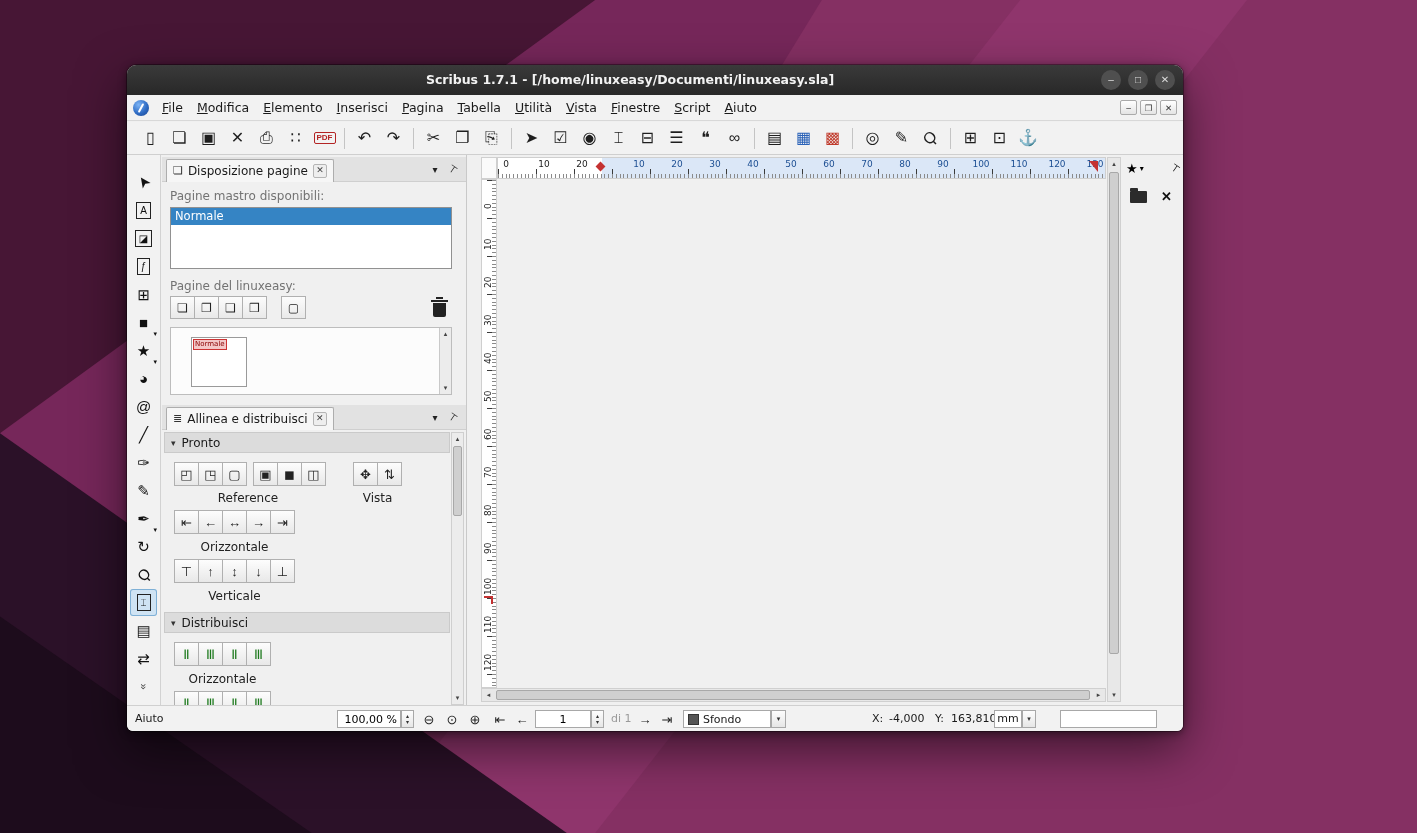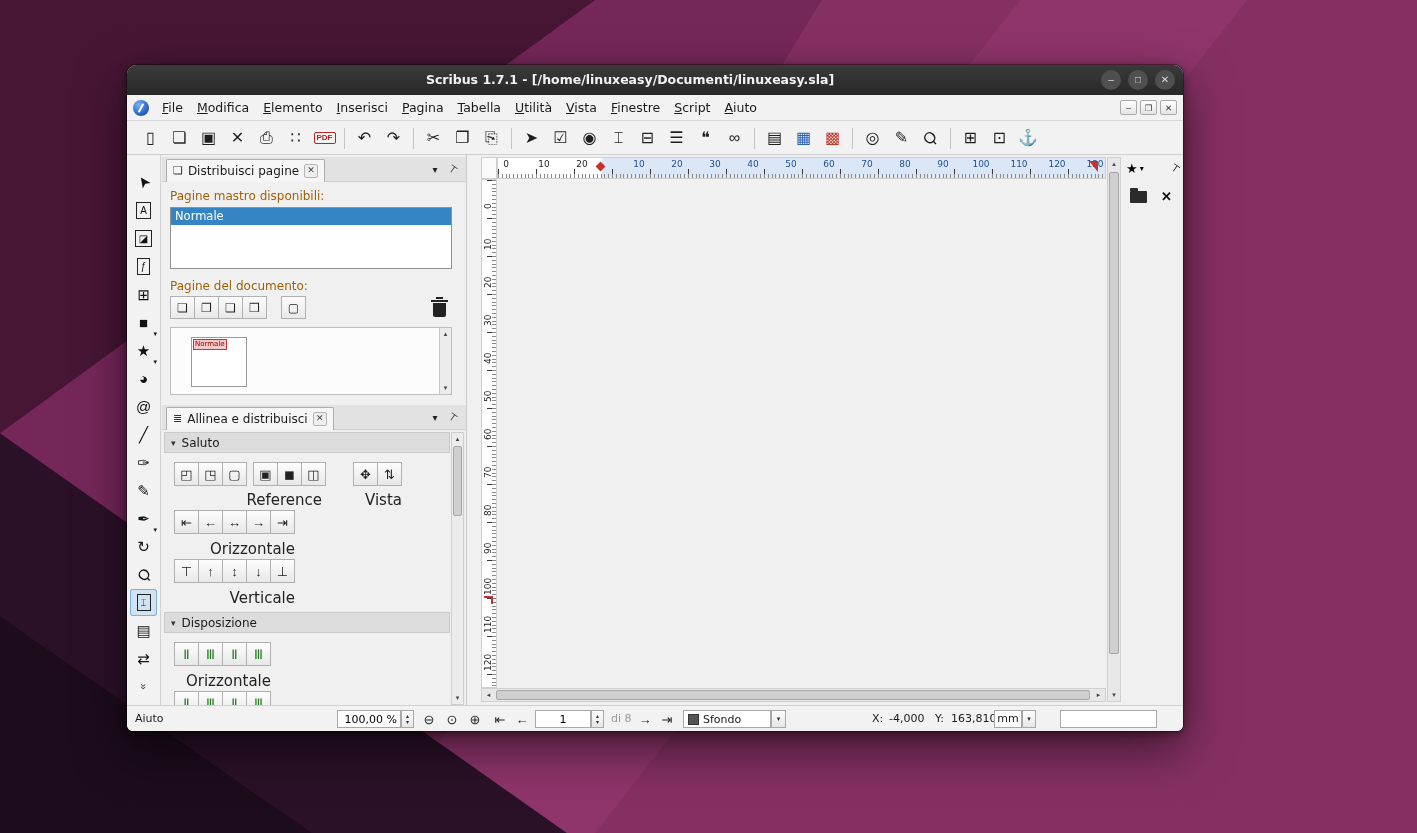--- a/index.html
+++ b/index.html
@@ -58,21 +58,21 @@
   .ptabbar{position:absolute;left:0;right:0;height:25px;background:#e2e2e2;border-bottom:1px solid #cfcfcf;display:flex;align-items:center;padding:0 4px;}
   #pages-tabbar{top:2px;}
   #align-tabbar{top:250px;}
   .ptab{display:flex;align-items:center;gap:5px;background:#f6f6f6;border:1px solid #adadad;border-bottom:none;height:23px;padding:0 6px;font-size:12px;border-radius:2px 2px 0 0;margin-top:2px;}
   .ticon{font-size:11px;color:#333;}
   .tab-close{font-size:9px;color:#444;background:#eee;width:14px;height:14px;line-height:11px;border:1px solid #b5b5b5;border-radius:2px;}
   .ptab-spacer{flex:1;}
   .ptab-caret,.ptab-pin{width:18px;height:18px;border:none;background:transparent;font-size:10px;color:#222;}
   .ptab-pin{transform:rotate(35deg);}
 
-  .pp-label{position:absolute;left:8px;font-size:12px;color:#a16207;}
+  .pp-label{position:absolute;left:8px;font-size:12px;color:#737373;}
   #masters-label{top:34px;}
   #masters-list{position:absolute;left:8px;top:52px;width:282px;height:62px;background:#fff;border:1px solid #919191;}
   .master-row{height:17px;line-height:17px;padding-left:4px;font-size:11.5px;}
   .master-row.sel{background:#3584c4;color:#fff;}
   #document-label{top:124px;}
   #page-btns{position:absolute;left:8px;top:141px;display:flex;}
   .pg-btn{width:25px;height:23px;border:1px solid #b0b0b0;background:linear-gradient(#fcfcfc,#e9e9e9);display:flex;align-items:center;justify-content:center;}
   .pg-btn .g{font-size:12px;color:#222;}
   .pg-btn + .pg-btn{margin-left:-1px;}
   .pg-btn.solo{margin-left:14px;}
@@ -97,21 +97,21 @@
   .pbtn .g{font-size:13px;color:#222;line-height:1;}
   .pbtn + .pbtn{margin-left:-1px;}
   .pbtn.gap-left{margin-left:6px;}
   #ref-row{left:12px;top:307px;}
   #mode-row{left:191px;top:307px;}
   #h-row{left:12px;top:355px;}
   #v-row{left:12px;top:404px;}
   #d-row{left:12px;top:487px;}
   #d-row2{left:12px;top:536px;}
   .green .pbtn .g{color:#1e7a1e;}
-  .caption{position:absolute;text-align:right;font-size:15px;color:#222;}
+  .caption{position:absolute;text-align:center;font-size:12px;color:#222;}
   #ref-caption{top:336px;left:12px;width:148px;}
   #mode-caption{top:336px;left:191px;width:49px;}
   #h-caption{top:385px;left:12px;width:121px;}
   #v-caption{top:434px;left:12px;width:121px;}
   #d-caption{top:517px;left:12px;width:97px;}
   #align-sb{position:absolute;right:2px;top:277px;width:13px;bottom:0;background:#ececec;border:1px solid #cfcfcf;}
   .sb-thumb2{position:absolute;left:1px;right:1px;top:13px;height:70px;background:#cfcfcf;border:1px solid #a8a8a8;border-radius:2px;}
 
   
   .canvas-wrap{position:absolute;left:340px;top:0;width:656px;height:550px;background:#f0f0f0;}
@@ -375,36 +375,36 @@
         <button class="tool-btn rot90 small">
           <span class="g">»</span>
         </button>
       </div>
 
     <div class="panels">
 
       <div class="ptabbar" id="pages-tabbar">
         <div class="ptab">
           <span class="ticon">❏</span>
-          <span>Distribuisci pagine</span>
+          <span>Disposizione pagine</span>
           <button class="tab-close">✕</button>
         </div>
         <span class="ptab-spacer"></span>
         <button class="ptab-caret">▾</button>
         <button class="ptab-pin">⊤</button>
       </div>
 
       <div class="pp-label" id="masters-label">Pagine mastro disponibili:</div>
 
       <div id="masters-list">
 
       <div class="master-row sel"><span>Normale</span></div>
         </div>
 
-      <div class="pp-label" id="document-label">Pagine del documento:</div>
+      <div class="pp-label" id="document-label">Pagine del linuxeasy:</div>
 
       <div id="page-btns">
 
       <button class="pg-btn">
             <span class="g">❏</span>
           </button>
           <button class="pg-btn">
             <span class="g">❐</span>
           </button>
           <button class="pg-btn">
@@ -438,21 +438,21 @@
           <span>Allinea e distribuisci</span>
           <button class="tab-close">✕</button>
         </div>
         <span class="ptab-spacer"></span>
         <button class="ptab-caret">▾</button>
         <button class="ptab-pin">⊤</button>
       </div>
 
       <div class="sec-bar" id="align-sec">
         <span class="sec-chev">▾</span>
-        <span>Saluto</span>
+        <span>Pronto</span>
       </div>
 
       <div class="btn-row" id="ref-row">
 
       <button class="pbtn">
             <span class="g">◰</span>
           </button>
           <button class="pbtn">
             <span class="g">◳</span>
           </button>
@@ -516,21 +516,21 @@
             <span class="g">↓</span>
           </button>
           <button class="pbtn">
             <span class="g">⊥</span>
           </button>
         </div>
       <div class="caption" id="v-caption">Verticale</div>
 
       <div class="sec-bar" id="dist-sec">
         <span class="sec-chev">▾</span>
-        <span>Disposizione</span>
+        <span>Distribuisci</span>
       </div>
 
       <div class="btn-row green" id="d-row">
 
       <button class="pbtn">
             <span class="g">Ⅱ</span>
           </button>
           <button class="pbtn">
             <span class="g">Ⅲ</span>
           </button>
@@ -656,21 +656,21 @@
     <button class="sb-btn" id="zoom-100">⊙</button>
     <button class="sb-btn" id="zoom-in">⊕</button>
 
     <button class="sb-btn" id="nav-first">⇤</button>
     <button class="sb-btn" id="nav-prev">←</button>
     <input class="abs" id="page-box" value="1" style="">
     <button class="abs stepper" id="page-step">
       <span>▴</span>
       <span>▾</span>
     </button>
-    <span class="abs" id="sb-of">di 8</span>
+    <span class="abs" id="sb-of">di 1</span>
     <button class="sb-btn" id="nav-next">→</button>
     <button class="sb-btn" id="nav-last">⇥</button>
 
     <div class="abs" id="layer-box">
       <span class="layer-swatch"></span>
       <span>Sfondo</span>
     </div>
     <button class="abs stepper" id="layer-btn">
       <span>▾</span>
     </button>

